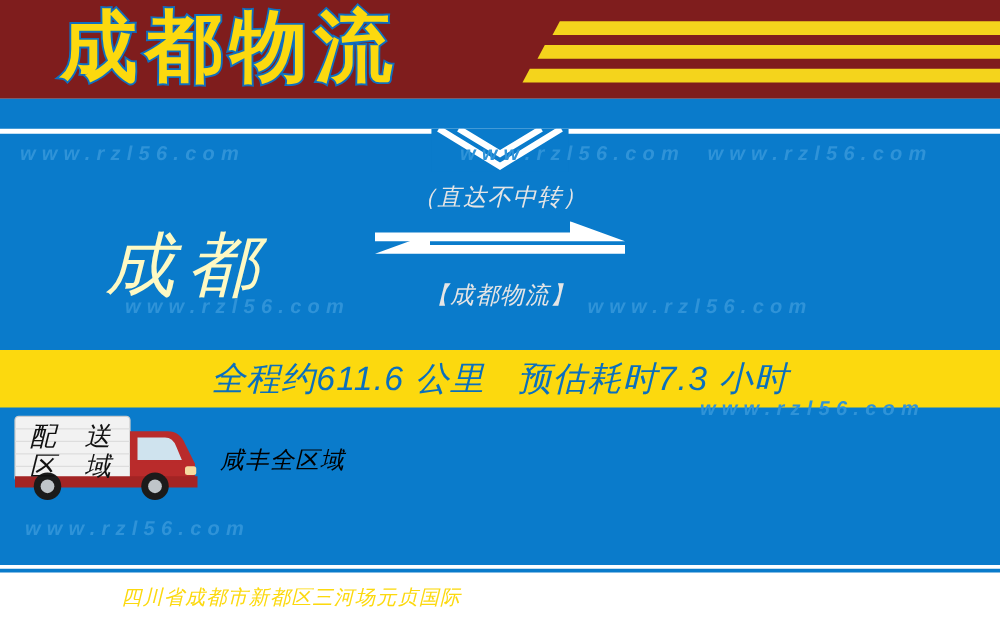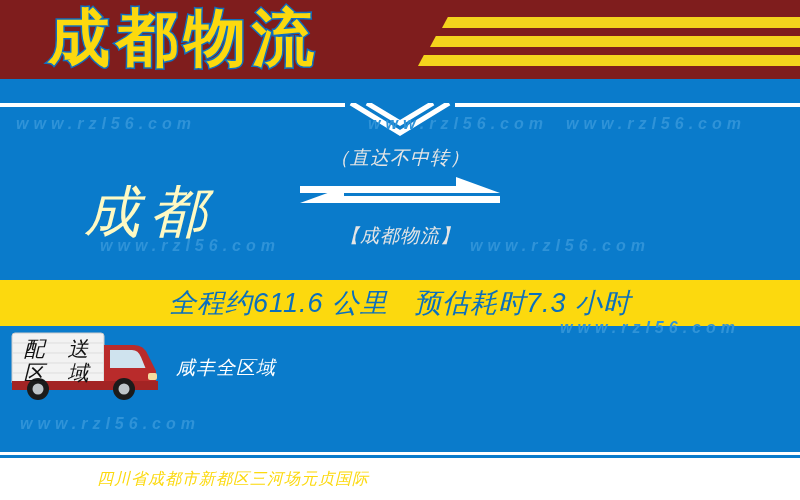--- a/index.html
+++ b/index.html
@@ -163,21 +163,21 @@
     left: 8px;
     top: 250px;
     width: 500px;
     height: 80px;
   }
   .truck { position: absolute; left: 0; top: 0; }
   .delivery-label {
     position: absolute;
     left: 168px;
     top: 26px;
-    color: #ffffff;
+    color: #000000;
     font-size: 19px;
     letter-spacing: 1px;
     white-space: nowrap;
   }
 
   
   .rule-bottom {
     position: absolute;
     left: 0;
     top: 373px;

